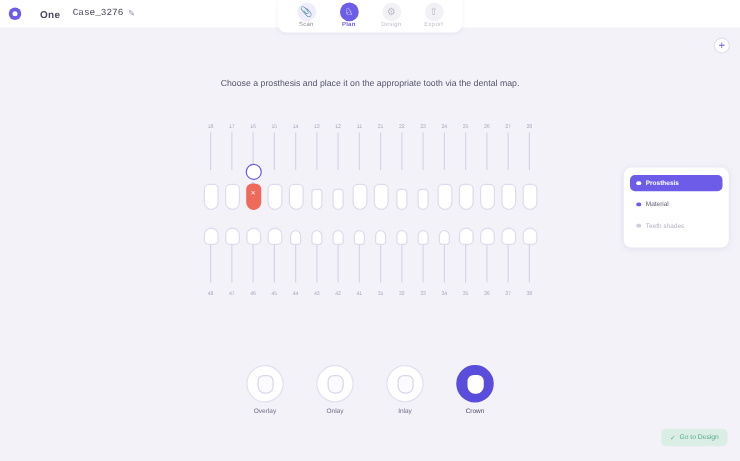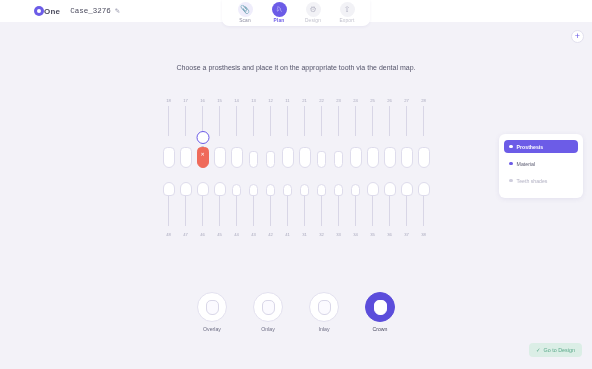--- a/index.html
+++ b/index.html
@@ -14,21 +14,21 @@
   }
 
   
   #topbar {
     position: absolute; top:0; left:0; width:592px; height:22px;
     background:#ffffff;
     display:flex; align-items:center;
     padding-left:7px;
     z-index: 20;
   }
-  .brand { display:flex; align-items:flex-end; gap:0;margin-left:27px; }
+  .brand { display:flex; align-items:flex-end; gap:15px; }
   .brand-logo {
     width:10px; height:10px; border-radius:50%;
     background:#6c5ce7;
     position:relative;
   }
   .brand-logo:after{
     content:""; position:absolute; left:3px; top:3px;
     width:4px;height:4px;border-radius:50%;background:#fff;
   }
   .brand-name { font-size:8px; color:#4b4b5e; font-weight:bold; letter-spacing:.2px;}

